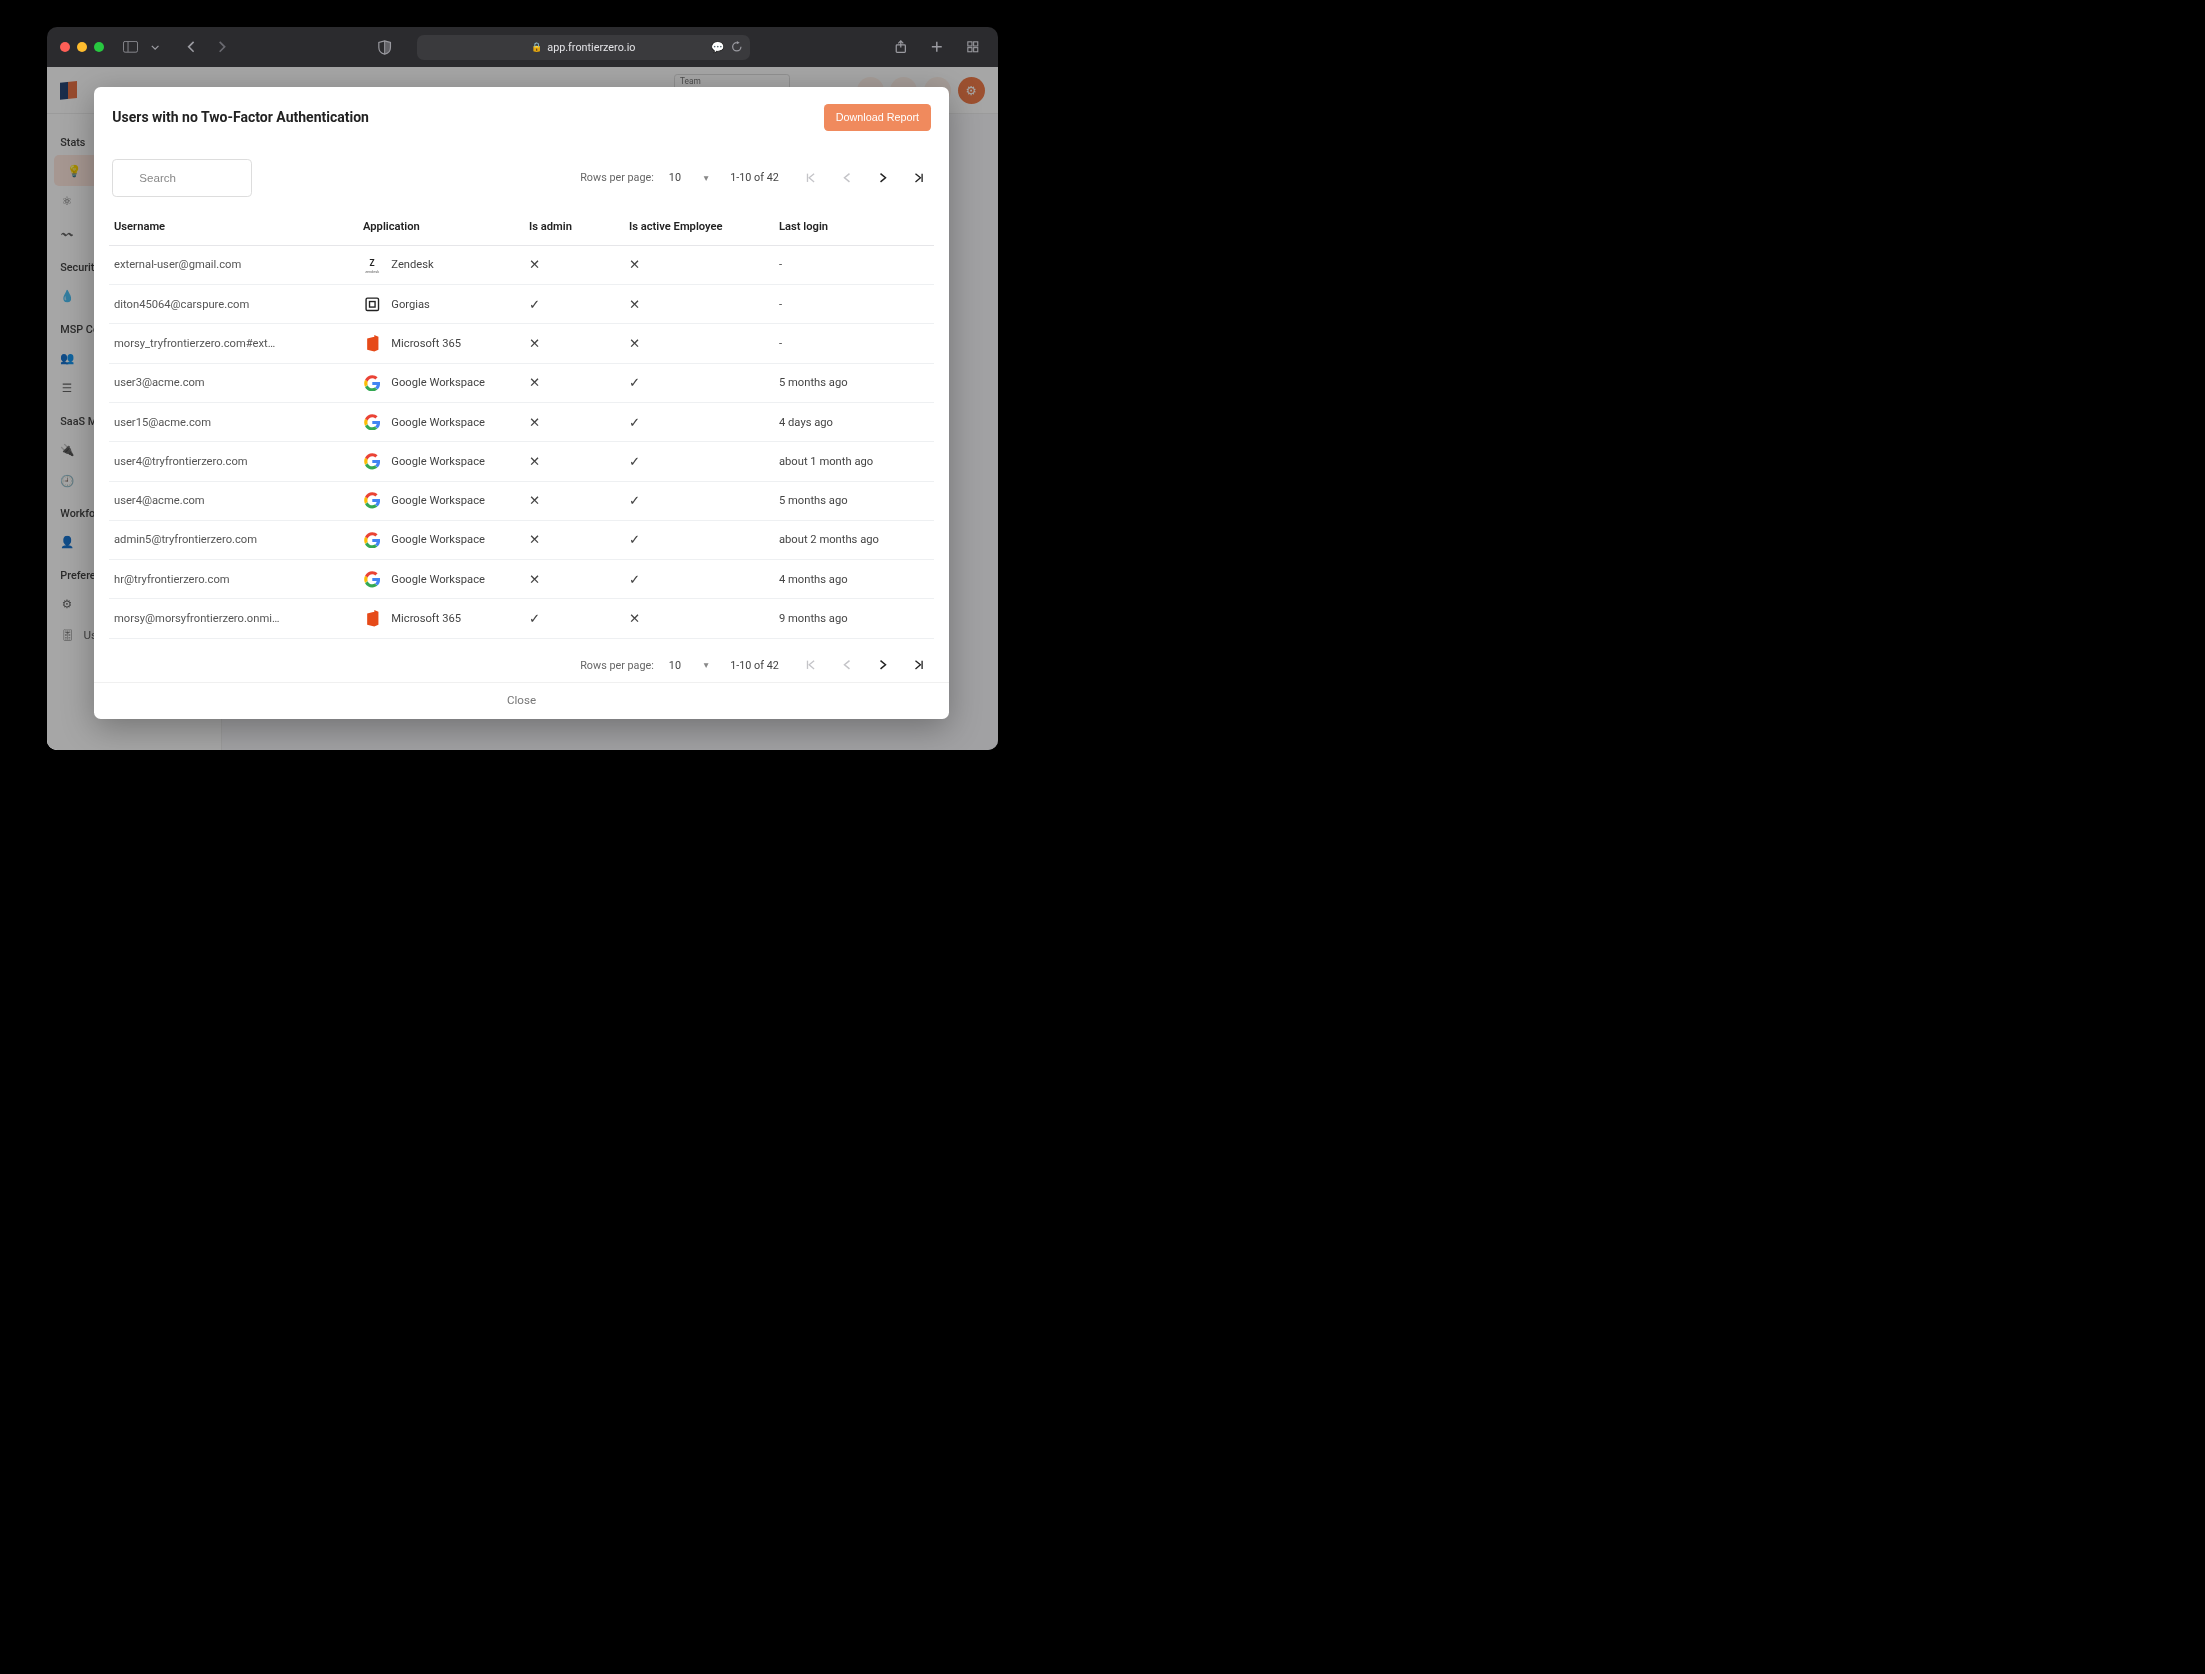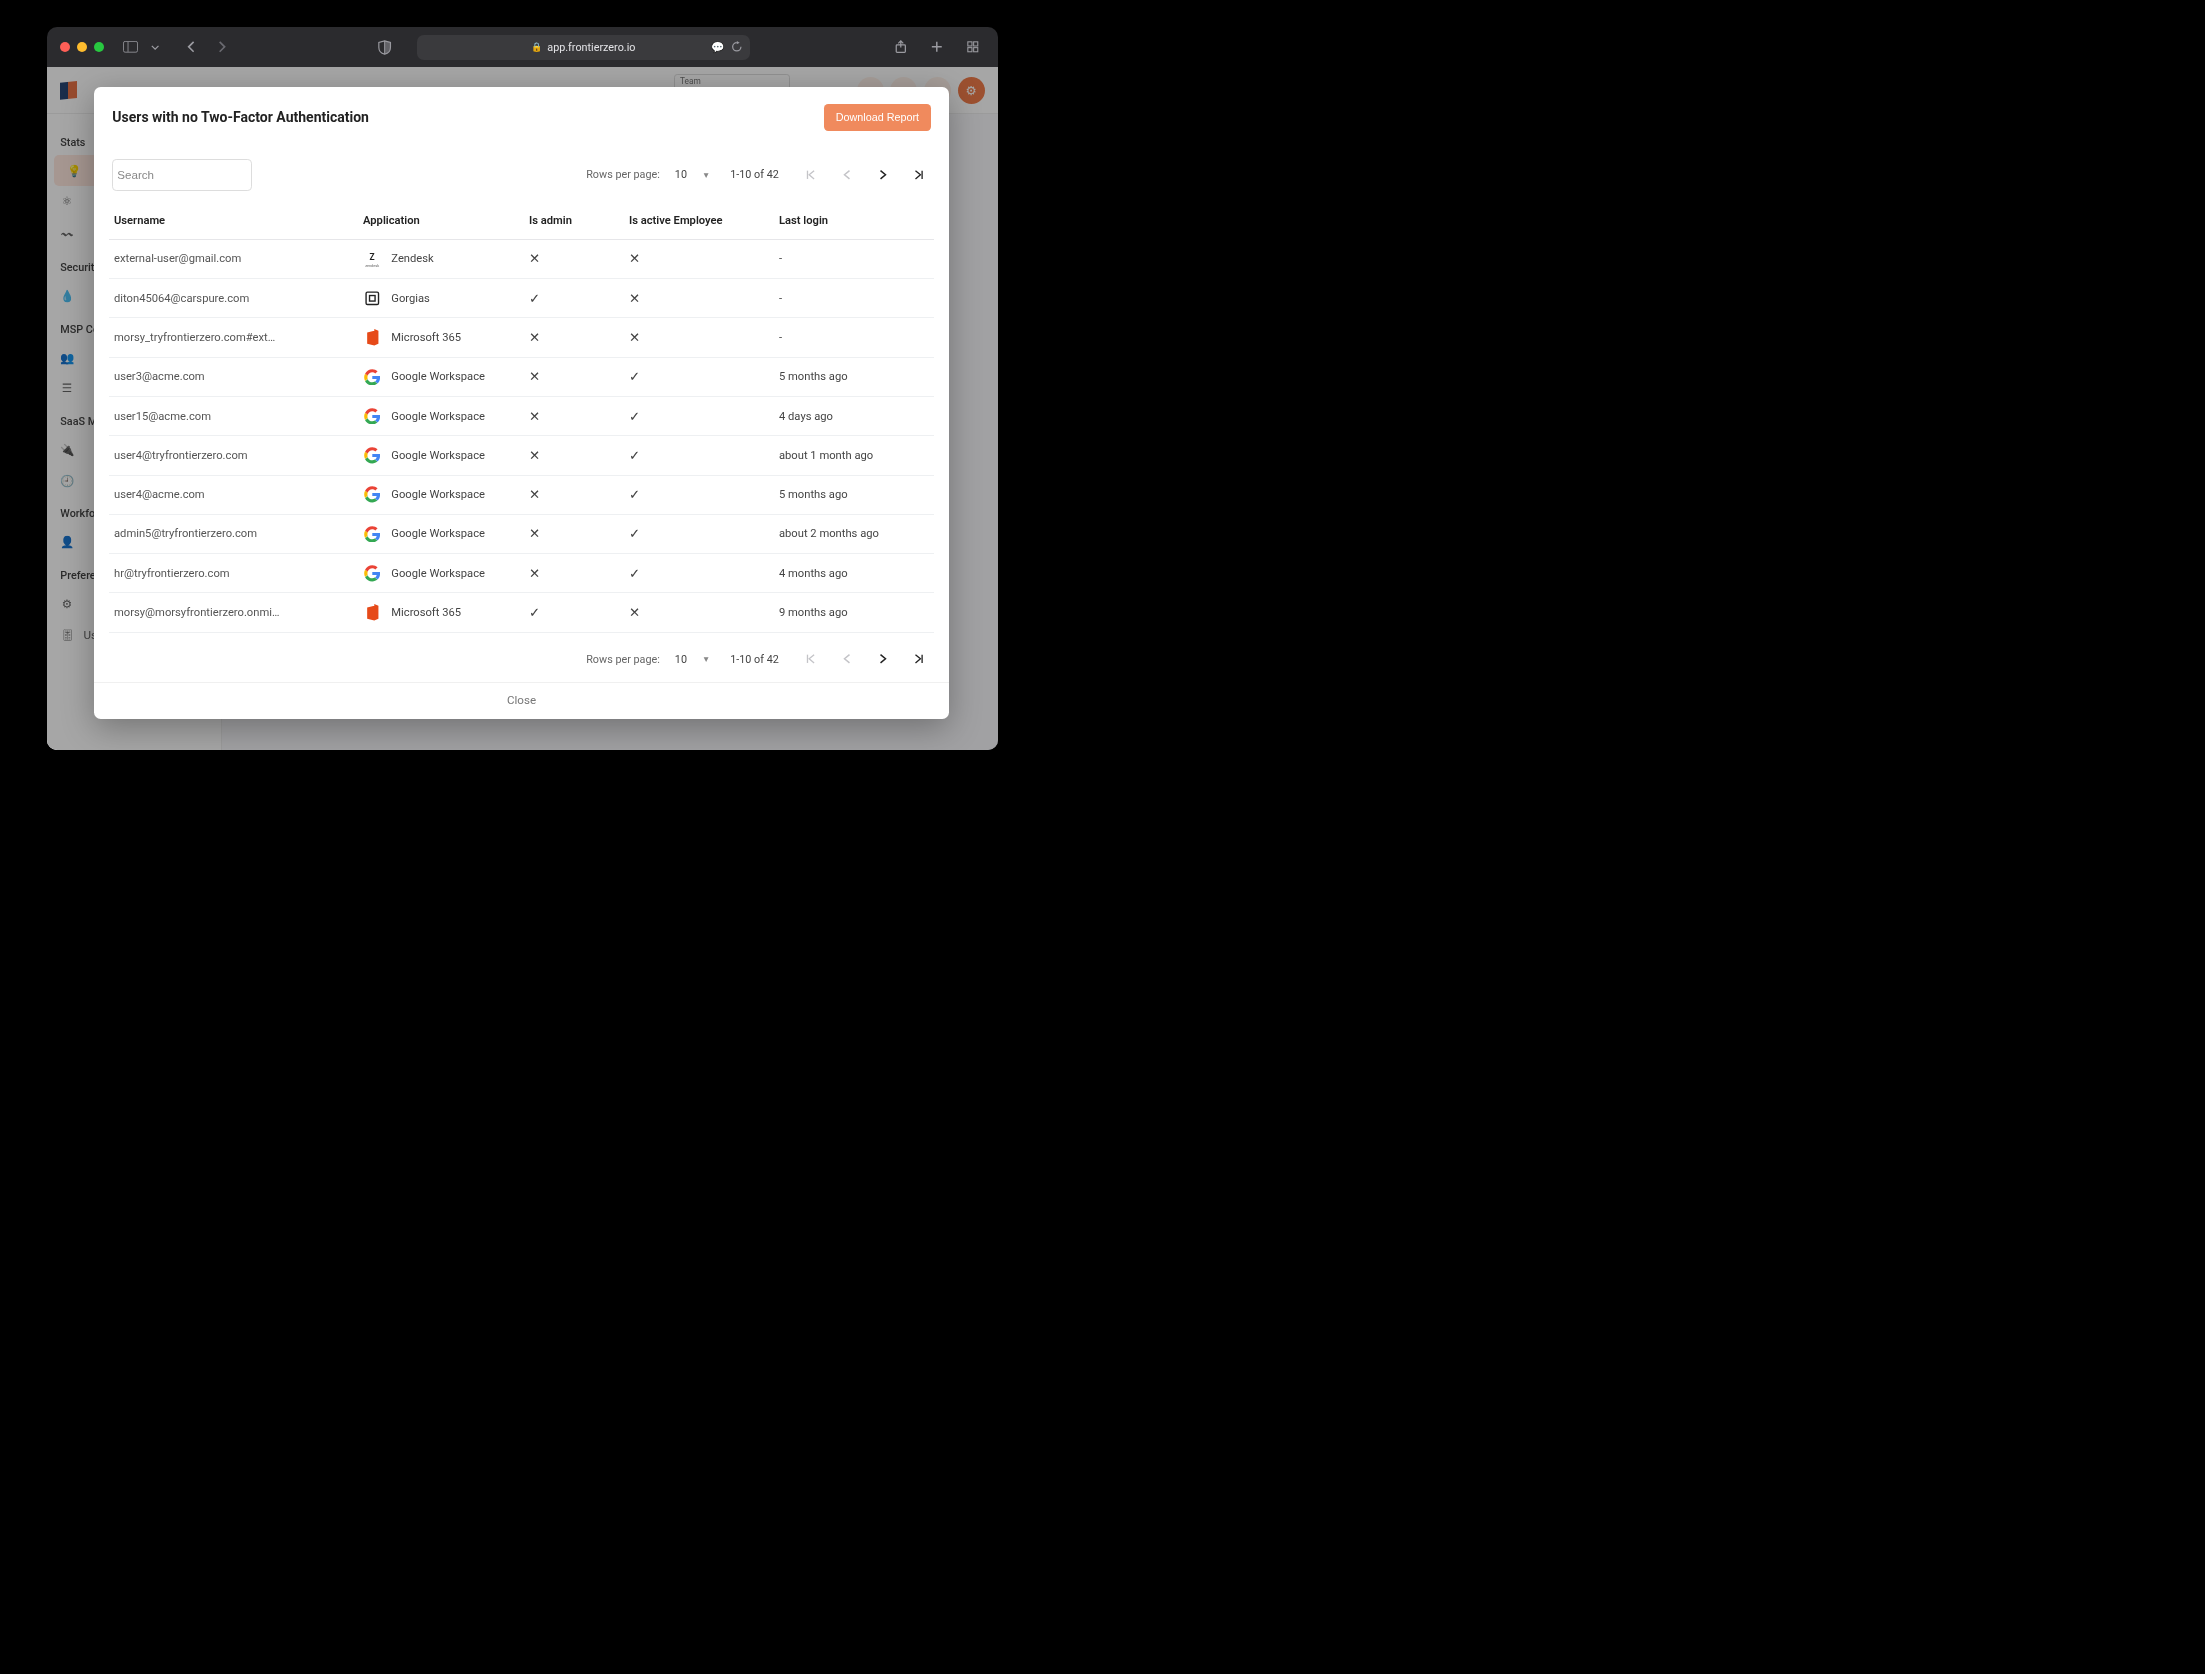--- a/index.html
+++ b/index.html
@@ -137,29 +137,29 @@
   }
   .modal-body::-webkit-scrollbar { width:8.3px; }
   .modal-body::-webkit-scrollbar-thumb { background:#d0d0d4; border-radius:4.2px; }
   .modal-body::-webkit-scrollbar-track { background:#f3f3f5; }
 
   .controls-row {
     display:flex; align-items:center; justify-content:space-between;
     padding: 21.6px 3.3px 15px;
   }
   .search-input {
-    width: 140px; height: 32px;
+    width: 140px; height: 38px;
     border:0.8px solid #ddd; border-radius:4.2px;
-    padding: 0 4px; font-size:11.6px; color:#333;
+    padding: 0 26px; font-size:11.6px; color:#333;
   }
   .search-input::placeholder { color:#888; }
 
   .pager { display:flex; align-items:center; gap: 15px; font-size:10.8px; color:#444; }
   .pager .rpp-label { color:#666; }
-  .pager .rpp-value { display:flex; align-items:center; gap:15px; cursor:pointer; }
+  .pager .rpp-value { display:flex; align-items:center; gap:21px; cursor:pointer; }
   .pager .caret { font-size:8.3px; color:#888; }
   .pager .range { margin: 0 5px; }
   .pager .nav { display:flex; gap:13.3px; }
   .pager .nav-btn { width:23px; height:23px; display:flex; align-items:center; justify-content:center; color:#222; cursor:pointer; }
   .pager .nav-btn.disabled { color:#c4c4c8; cursor:default; }
 
   table.data {
     width:100%; border-collapse: collapse;
     font-size: 11.2px;
   }

